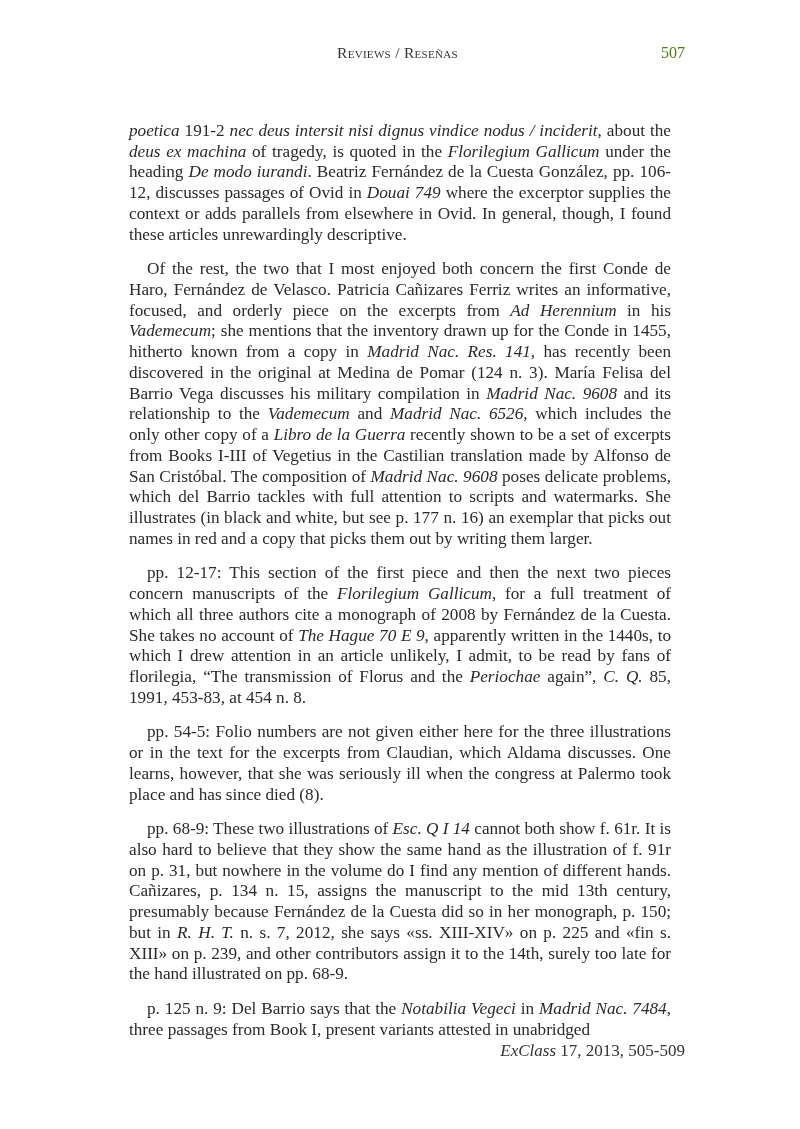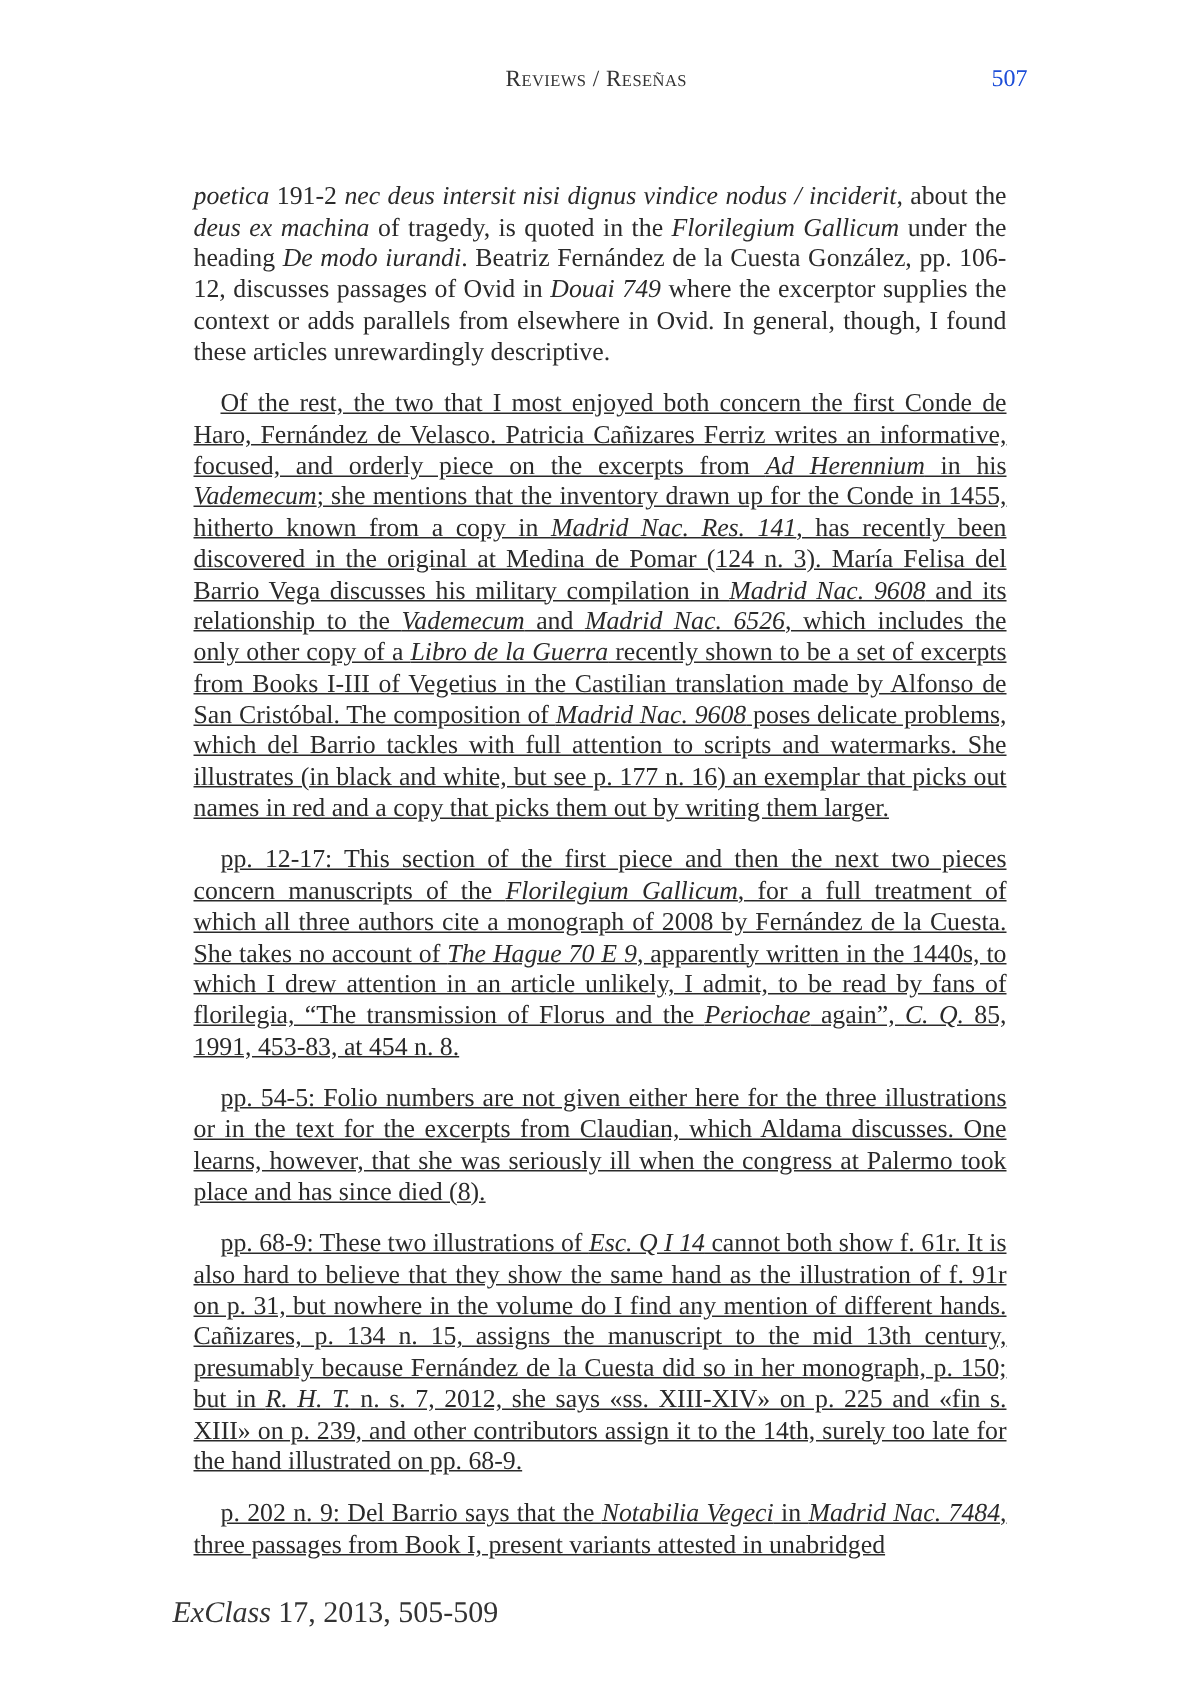--- a/index.html
+++ b/index.html
@@ -1,39 +1,39 @@
 <!DOCTYPE html>
 <html><head>
 <meta charset="utf-8">
 <style>
   html, body { margin:0; padding:0; background:#ffffff; }
   body { width:800px; height:1129px; position:relative; overflow:hidden;
          font-family:"Liberation Serif","DejaVu Serif",serif; color:#2a2a2a; }
   .header { position:absolute; top:44px; left:115px; width:570px; height:24px; }
   .running-head { position:absolute; left:222px; top:0; font-size:15.5px; letter-spacing:0.3px; font-variant:small-caps; color:#333;text-align:center; }
-  .page-num { position:absolute; right:0; top:0; font-size:16px; color:#1d4ed8; }
+  .page-num { position:absolute; right:0; top:0; font-size:16px; color:#4d7c0f; }
   .body { position:absolute; top:107px; left:115px; width:570px; }
   .p { font-size:17.2px; line-height:20.72px; text-align:justify; margin:14px; hyphens:none; }
-  .p.indent { text-indent:18px;text-decoration:underline; }
+  .p.indent { text-indent:18px; }
   .p i { font-style:italic; }
-  .footer { position:absolute; top:1064px; left:115px; width:570px; text-align:left; font-size:20px; color:#333; }
+  .footer { position:absolute; top:1041px; left:115px; width:570px; text-align:right; font-size:17px; color:#333; }
   .footer i { font-style:italic; }
 </style>
 </head>
 <body>
 
 <div class="header">
   <span class="running-head">Reviews / Reseñas</span>
   <span class="page-num">507</span>
 </div>
 
 <div class="body" id="article-body">
     <p class="p"><i>poetica</i><span> 191-2 </span><i>nec deus intersit nisi dignus vindice nodus / inciderit</i><span>, about the </span><i>deus ex machina</i><span> of tragedy, is quoted in the </span><i>Florilegium Gallicum</i><span> under the heading </span><i>De modo iurandi</i><span>. Beatriz Fernández de la Cuesta González, pp. 106-12, discusses passages of Ovid in </span><i>Douai 749</i><span> where the excerptor supplies the context or adds parallels from elsewhere in Ovid. In general, though, I found these articles unrewardingly descriptive.</span></p>
     <p class="p indent"><span>Of the rest, the two that I most enjoyed both concern the first Conde de Haro, Fernández de Velasco. Patricia Cañizares Ferriz writes an informative, focused, and orderly piece on the excerpts from </span><i>Ad Herennium</i><span> in his </span><i>Vademecum</i><span>; she mentions that the inventory drawn up for the Conde in 1455, hitherto known from a copy in </span><i>Madrid Nac. Res. 141</i><span>, has recently been discovered in the original at Medina de Pomar (124 n. 3). María Felisa del Barrio Vega discusses his military compilation in </span><i>Madrid Nac. 9608</i><span> and its relationship to the </span><i>Vademecum</i><span> and </span><i>Madrid Nac. 6526</i><span>, which includes the only other copy of a </span><i>Libro de la Guerra</i><span> recently shown to be a set of excerpts from Books I-III of Vegetius in the Castilian translation made by Alfonso de San Cristóbal. The composition of </span><i>Madrid Nac. 9608</i><span> poses delicate problems, which del Barrio tackles with full attention to scripts and watermarks. She illustrates (in black and white, but see p. 177 n. 16) an exemplar that picks out names in red and a copy that picks them out by writing them larger.</span></p>
     <p class="p indent"><span>pp. 12-17: This section of the first piece and then the next two pieces concern manuscripts of the </span><i>Florilegium Gallicum</i><span>, for a full treatment of which all three authors cite a monograph of 2008 by Fernández de la Cuesta. She takes no account of </span><i>The Hague 70 E 9</i><span>, apparently written in the 1440s, to which I drew attention in an article unlikely, I admit, to be read by fans of florilegia, “The transmission of Florus and the </span><i>Periochae</i><span> again”, </span><i>C. Q.</i><span> 85, 1991, 453-83, at 454 n. 8.</span></p>
     <p class="p indent"><span>pp. 54-5: Folio numbers are not given either here for the three illustrations or in the text for the excerpts from Claudian, which Aldama discusses. One learns, however, that she was seriously ill when the congress at Palermo took place and has since died (8).</span></p>
     <p class="p indent"><span>pp. 68-9: These two illustrations of </span><i>Esc. Q I 14</i><span> cannot both show f. 61r. It is also hard to believe that they show the same hand as the illustration of f. 91r on p. 31, but nowhere in the volume do I find any mention of different hands. Cañizares, p. 134 n. 15, assigns the manuscript to the mid 13th century, presumably because Fernández de la Cuesta did so in her monograph, p. 150; but in </span><i>R. H. T.</i><span> n. s. 7, 2012, she says «ss. XIII-XIV» on p. 225 and «fin s. XIII» on p. 239, and other contributors assign it to the 14th, surely too late for the hand illustrated on pp. 68-9.</span></p>
-    <p class="p indent"><span>p. 202 n. 9: Del Barrio says that the </span><i>Notabilia Vegeci</i><span> in </span><i>Madrid Nac. 7484</i><span>, three passages from Book I, present variants attested in unabridged</span></p>
+    <p class="p indent"><span>p. 125 n. 9: Del Barrio says that the </span><i>Notabilia Vegeci</i><span> in </span><i>Madrid Nac. 7484</i><span>, three passages from Book I, present variants attested in unabridged</span></p>
   </div>
 
 <div class="footer">
   <i>ExClass</i><span> 17, 2013, 505-509</span>
 </div>
 
 </body></html>

